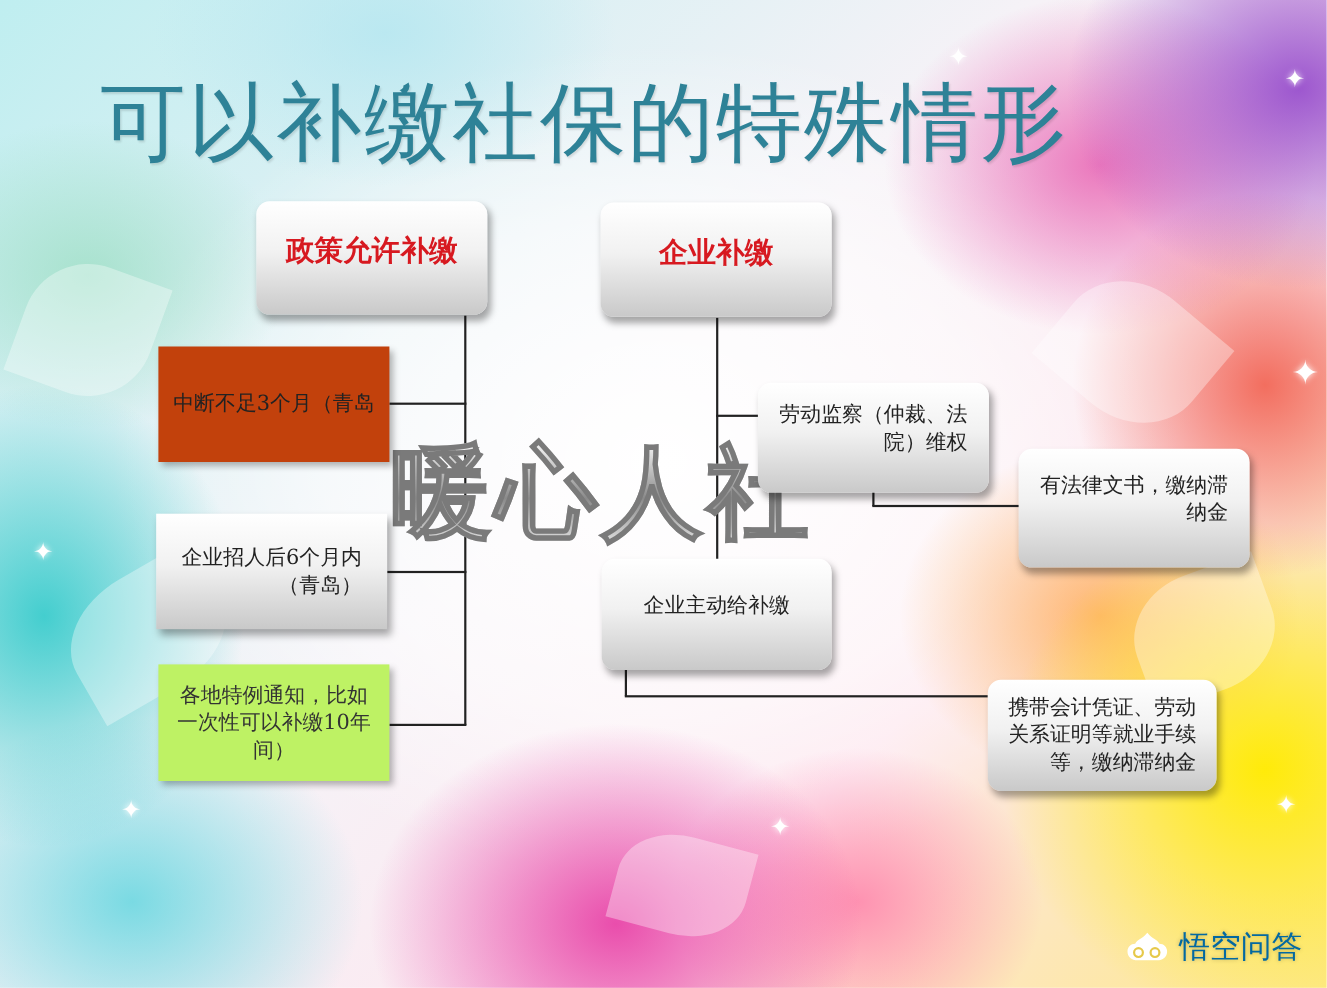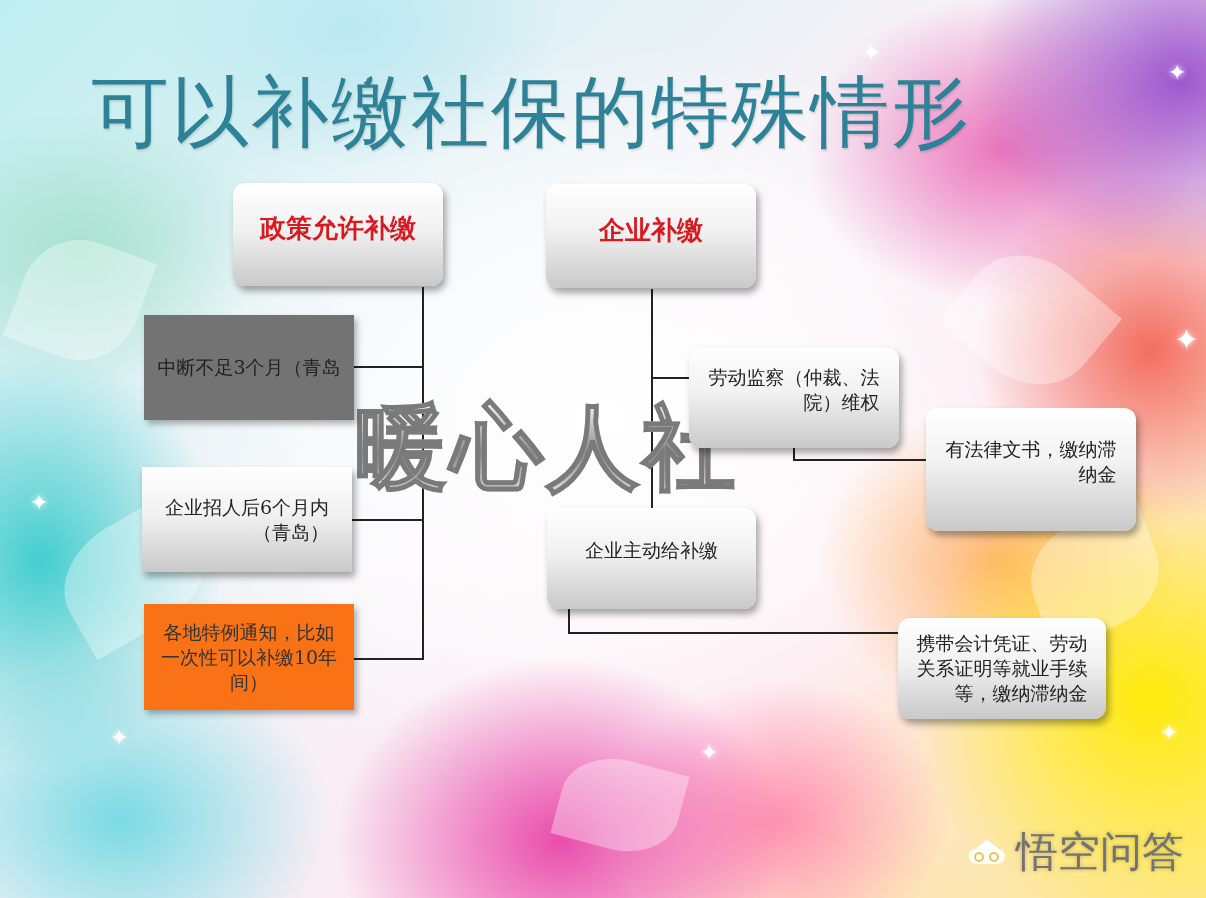--- a/index.html
+++ b/index.html
@@ -34,33 +34,33 @@
     position:absolute; display:flex; align-items:center; justify-content:center;
     text-align:center; box-sizing:border-box; padding:6px 8px; color:#222;
     font-size:19px; line-height:25px;
   }
   .grey {
     background:linear-gradient(to bottom, #ffffff 0%, #f1f1f1 45%, #c9c9c9 100%);
     border-radius:12px; box-shadow:3px 5px 7px rgba(0,0,0,0.35);text-align:right;
   }
   .square { border-radius:0; }
   .head { font-size:26px; color:#d71920; font-weight:bold; padding-bottom:18px; }
-  .pink { background:#737373; box-shadow:3px 4px 6px rgba(0,0,0,0.3); }
-  .green { background:#f97316; box-shadow:3px 4px 6px rgba(0,0,0,0.3); color:#333; }
+  .pink { background:#c2410c; box-shadow:3px 4px 6px rgba(0,0,0,0.3); }
+  .green { background:#bef264; box-shadow:3px 4px 6px rgba(0,0,0,0.3); color:#333; }
   .line { position:absolute; background:#222; }
   .watermark {
     position:absolute; left:355px; top:398px; font-family:"DejaVu Sans", sans-serif;
     font-weight:bold; font-size:92px; letter-spacing:4px; line-height:100px;
     color:#cfcfcf; -webkit-text-stroke:2px #7a7a7a;
     background:linear-gradient(to bottom,#ffffff,#8a8a8a 55%,#e8e8e8);
     -webkit-background-clip:text; background-clip:text; -webkit-text-fill-color:transparent;
   }
   .brand {
     position:absolute; right:22px; bottom:18px; display:flex; align-items:center; gap:8px;
-    color:#737373; font-family:"DejaVu Sans", sans-serif; font-size:42px;
+    color:#0369a1; font-family:"DejaVu Sans", sans-serif; font-size:28px;
     text-shadow:0 0 4px rgba(0,0,0,0.25);
   }
   .brand-logo { width:42px; height:30px; }
 </style>
 </head>
 <body>
 
 <div class="petal" style="left:20px;top:240px;width:120px;height:120px;transform:rotate(20deg);"></div>
 <div class="petal" style="left:60px;top:520px;width:150px;height:110px;transform:rotate(-30deg);"></div>
 <div class="petal" style="left:960px;top:260px;width:140px;height:120px;transform:rotate(40deg);"></div>
@@ -119,21 +119,21 @@
   <span>企业补缴</span>
 </div>
 
 <div class="box grey" style="left:689px;top:348px;width:210px;height:100px;padding-bottom:22px;">
   <div>
     <div>劳动监察（仲裁、法</div>
     <div>院）维权</div>
   </div>
 </div>
 
-<div class="box grey" style="left:926px;top:408px;width:210px;height:123px;padding-bottom:22px;">
+<div class="box grey" style="left:926px;top:408px;width:210px;height:108px;padding-bottom:22px;">
   <div>
     <div>有法律文书，缴纳滞</div>
     <div>纳金</div>
   </div>
 </div>
 
 <div class="box grey" style="left:547px;top:508px;width:209px;height:101px;padding-bottom:22px;">
   <span>企业主动给补缴</span>
 </div>
 

